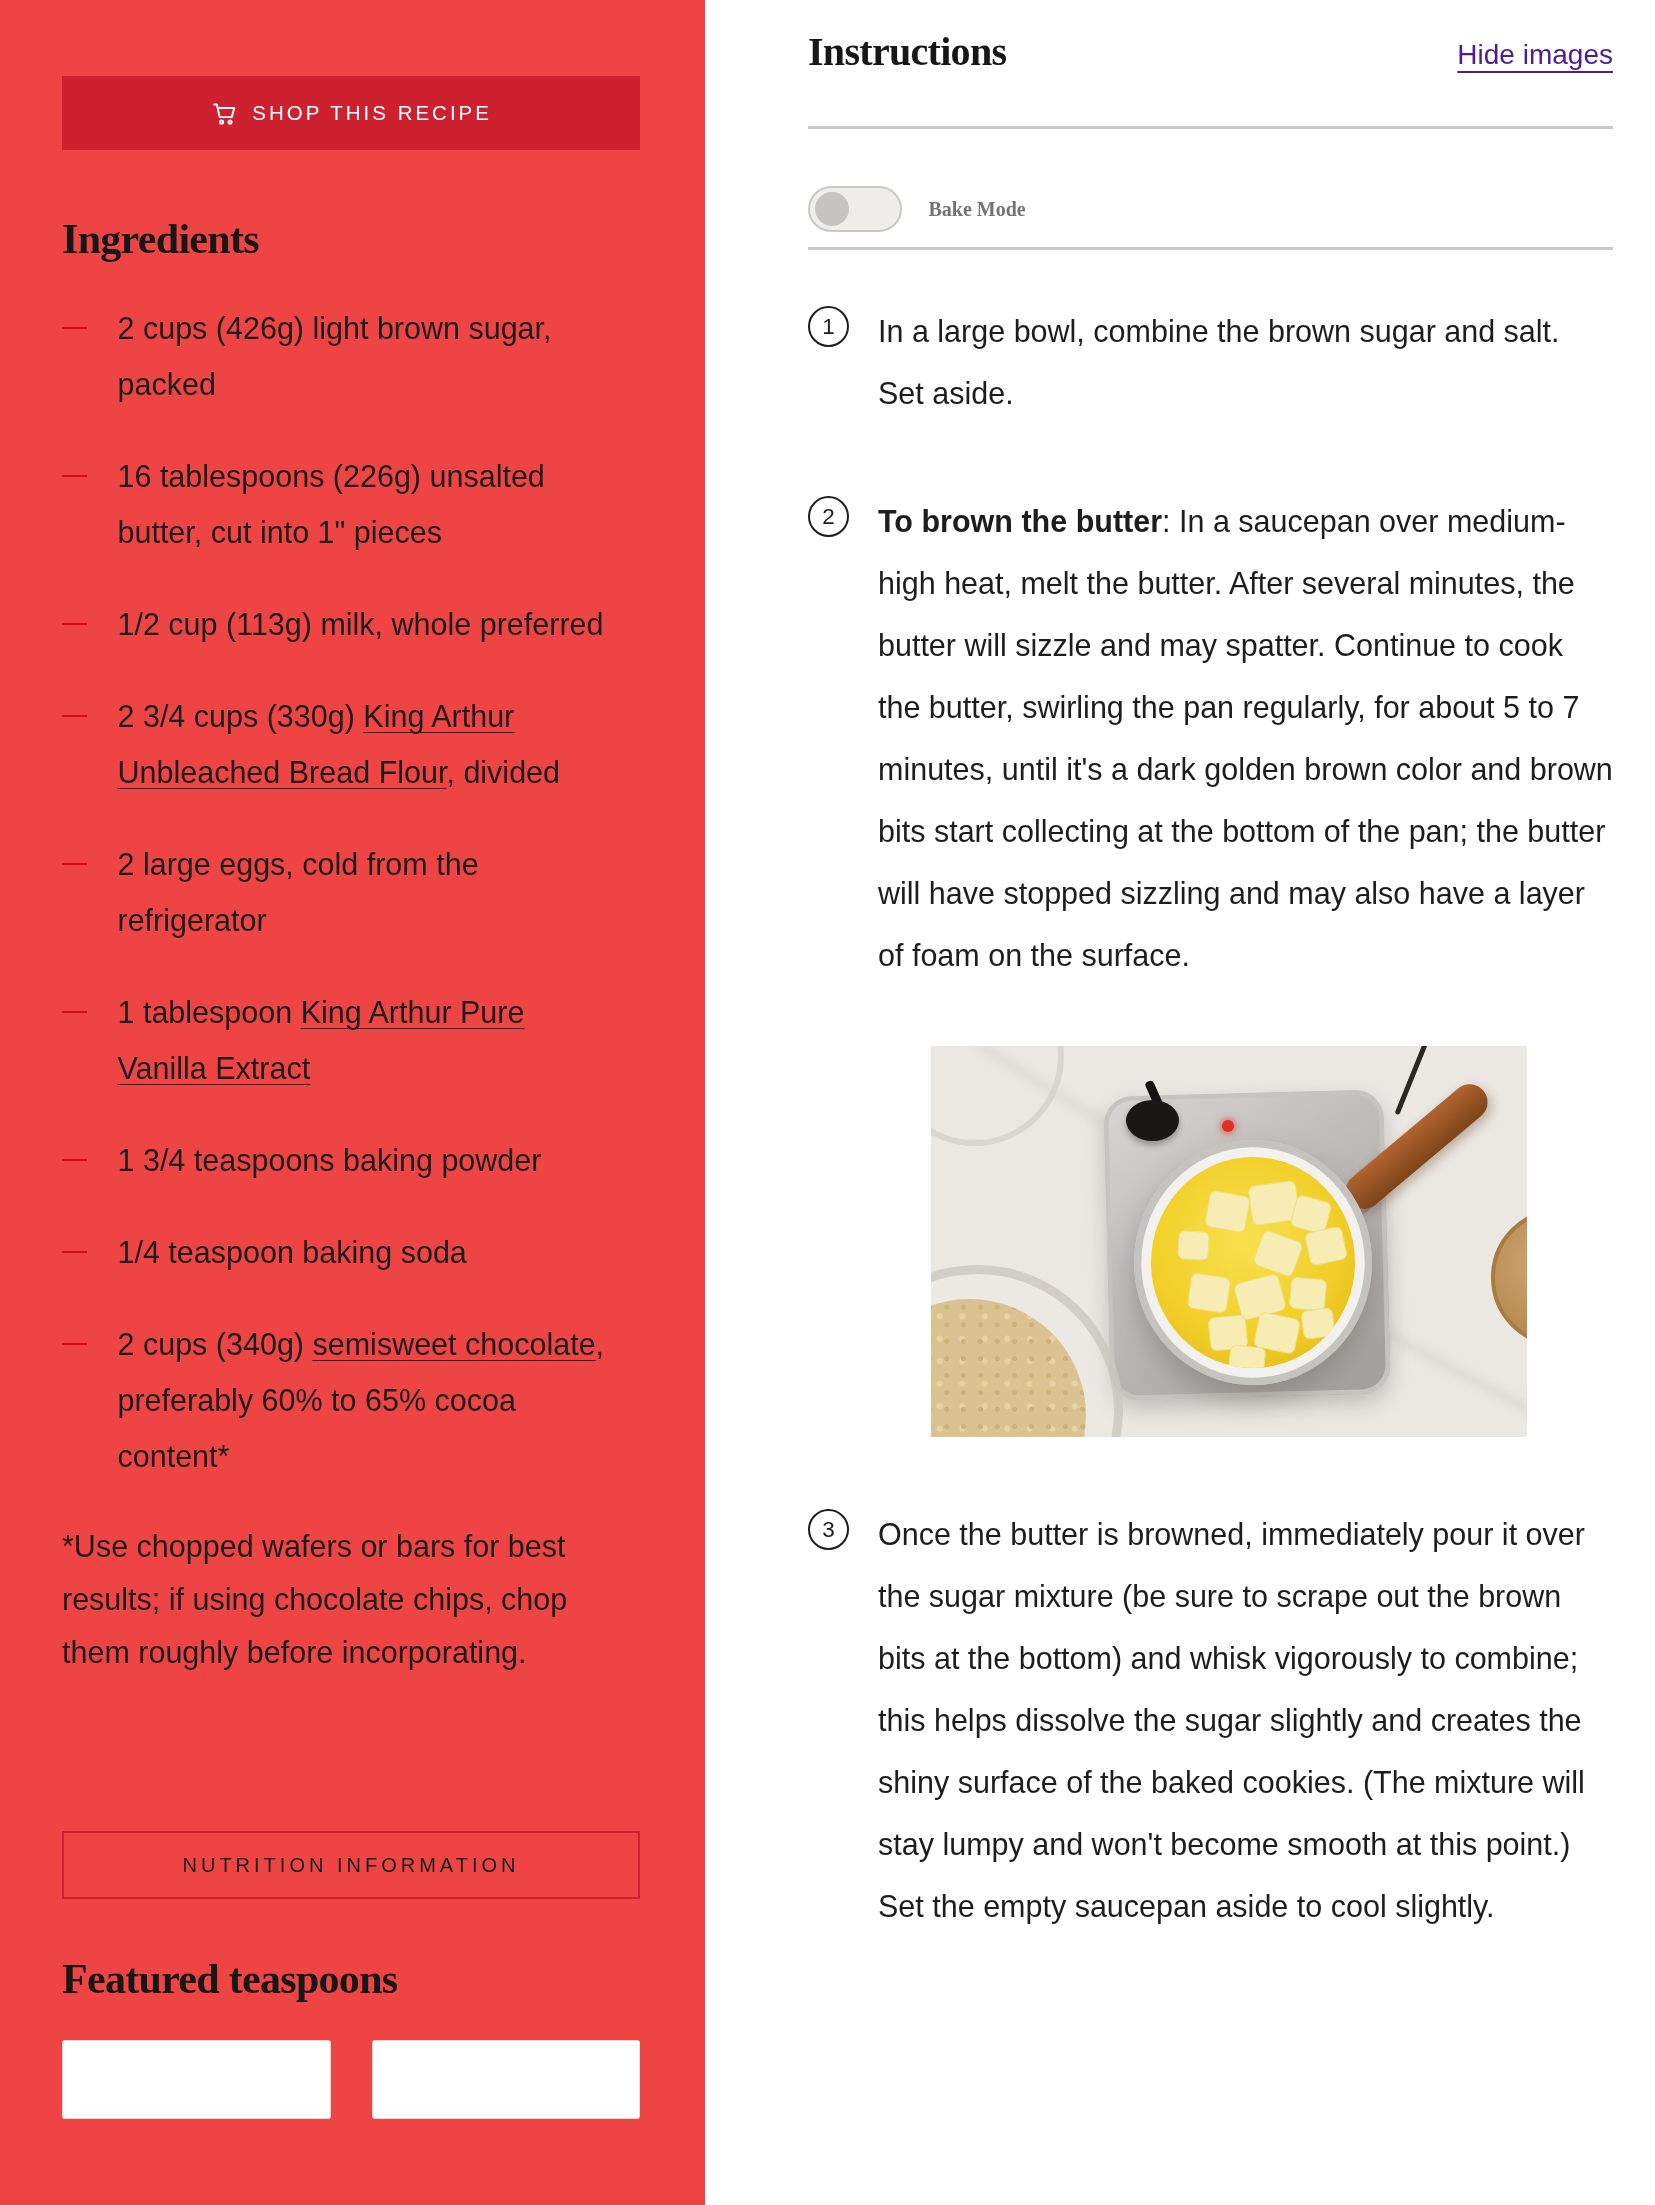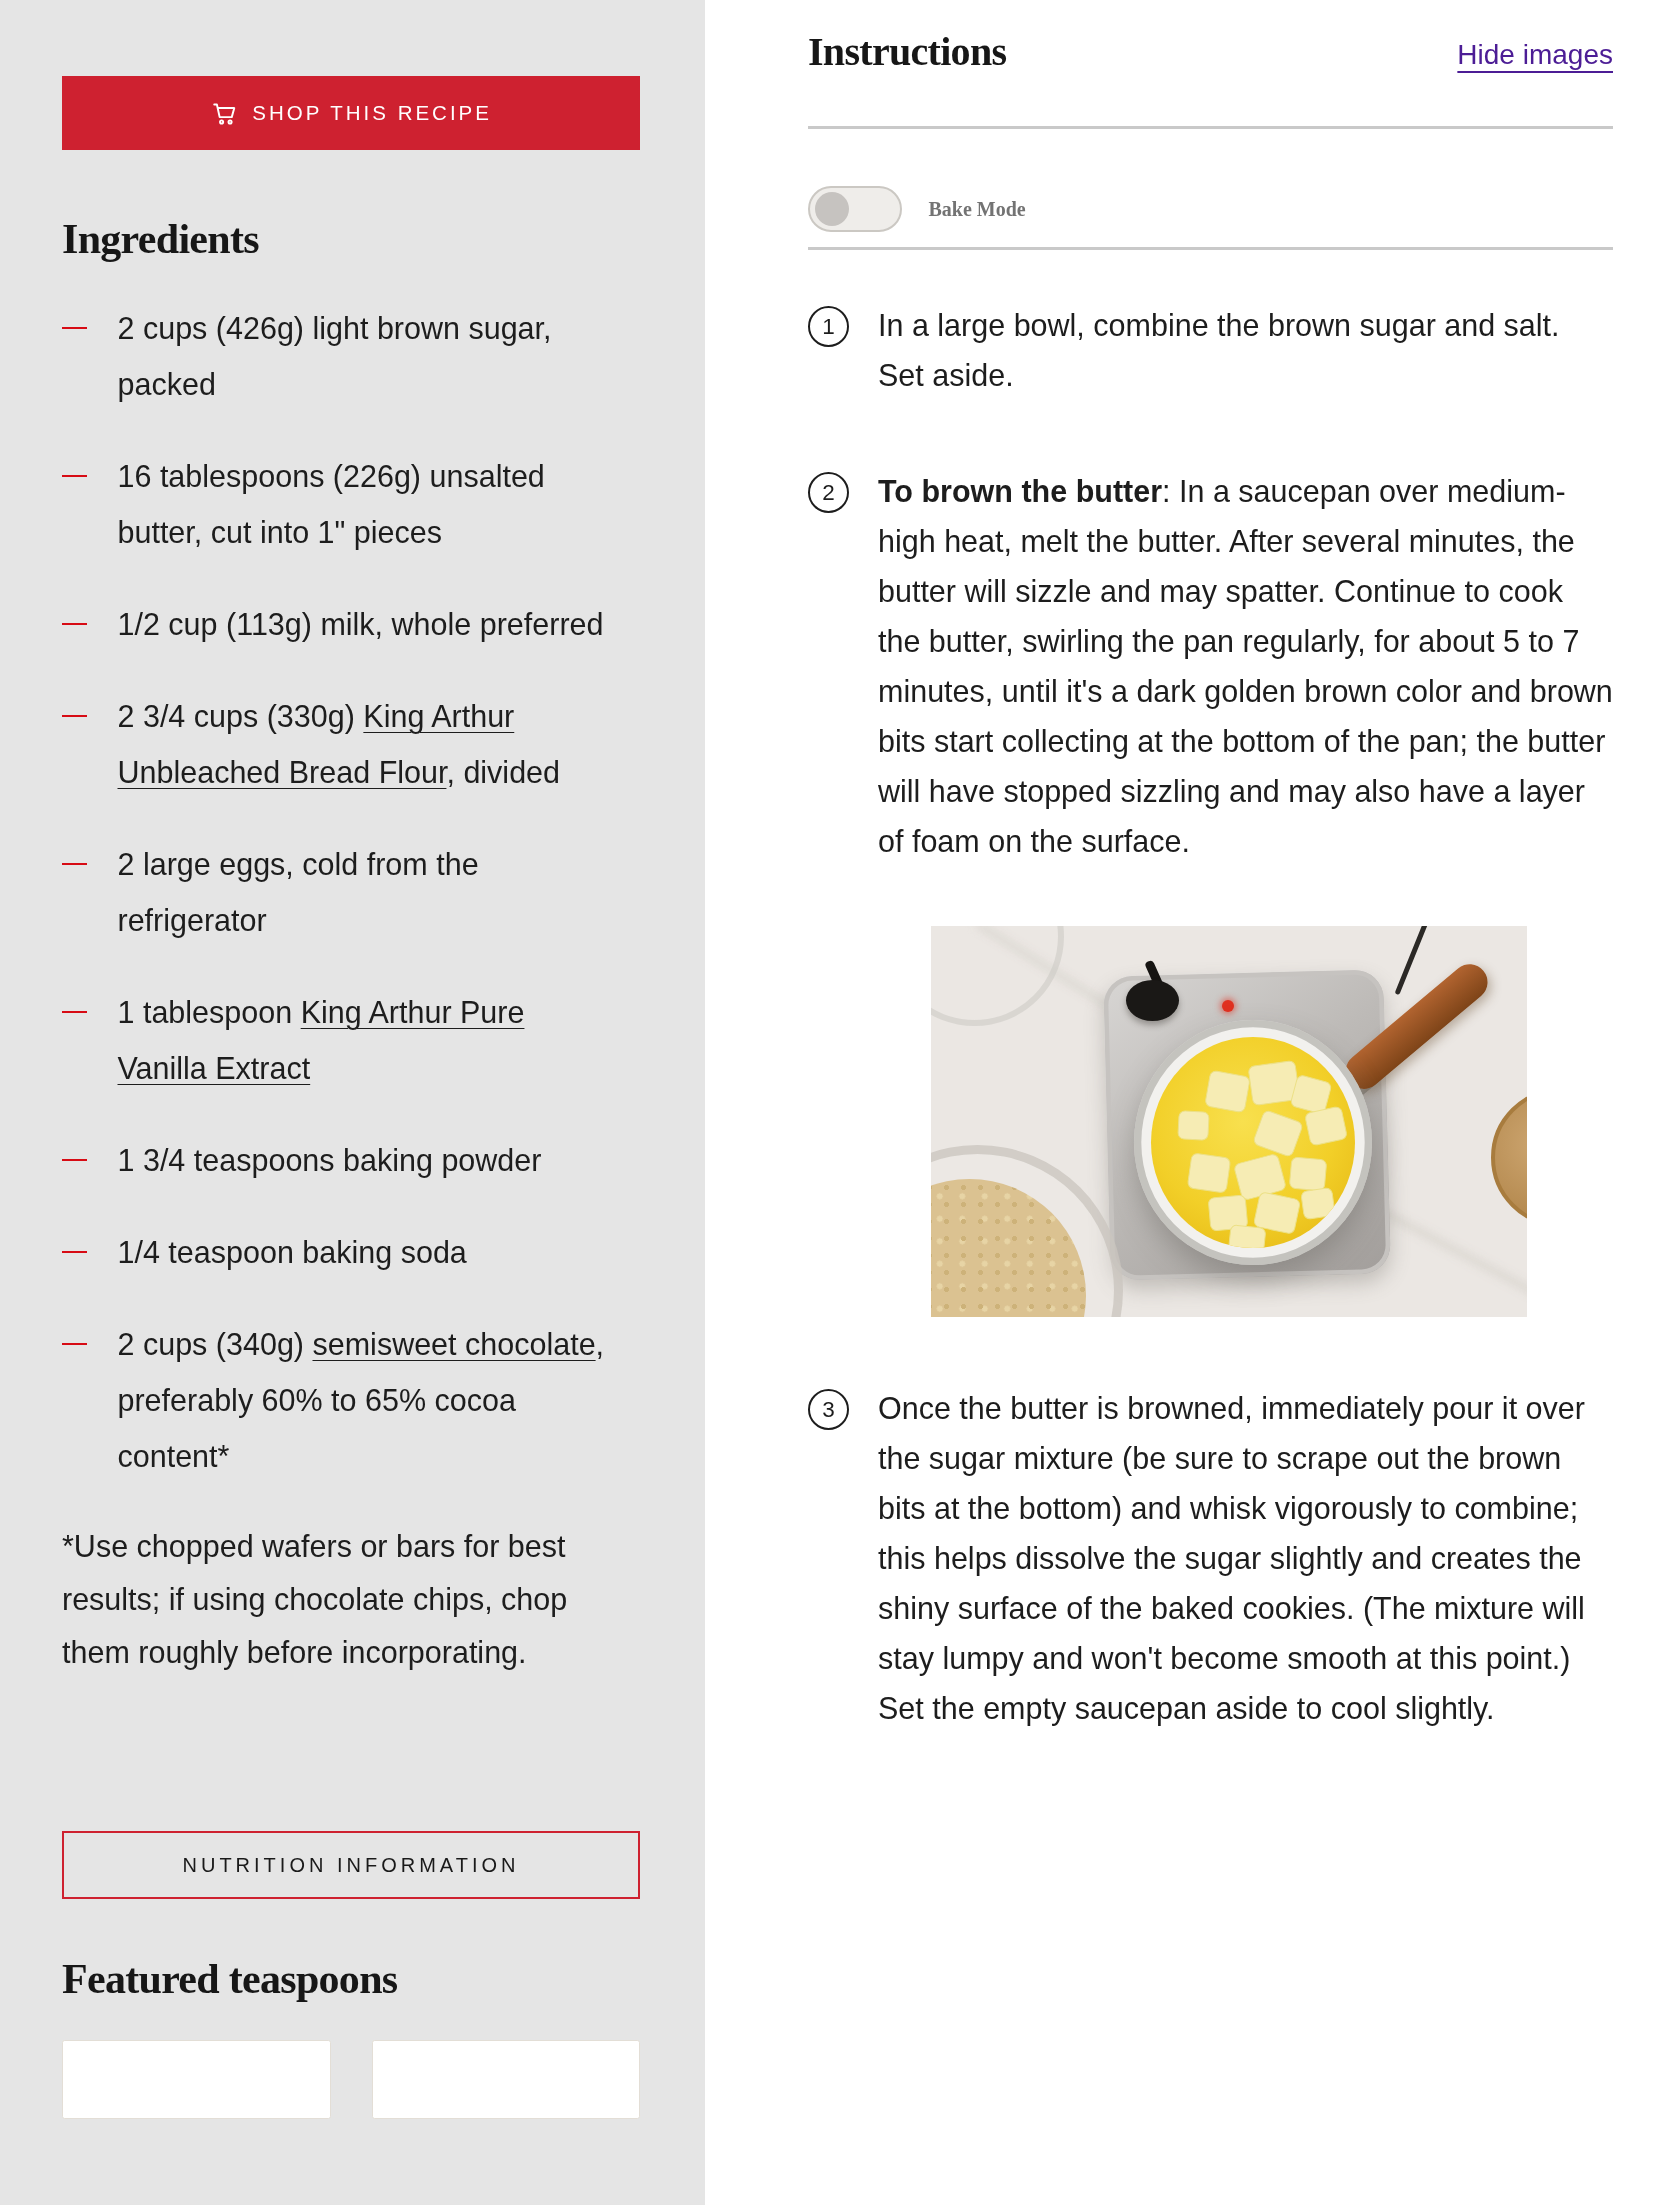--- a/index.html
+++ b/index.html
@@ -5,21 +5,21 @@
   * { box-sizing: border-box; }
   html,body { margin:0; padding:0; }
   body {
     width:1656px; height:2205px; overflow:hidden;
     font-family:"Liberation Sans", sans-serif; background:#ffffff; color:#1d1d1d;
   }
   .page { display:flex; width:1656px; height:2205px; }
 
   
   .sidebar {
-    width:705px; flex:none; background:#e5e5e5;
+    width:705px; flex:none; background:#ef4444;
     padding:76px 65px 0 62px;
   }
   .shop-btn {
     width:100%; height:74px; border:none; cursor:pointer;
     background:#ce2130; color:#fff;
     display:flex; align-items:center; justify-content:center; gap:13.2px;
     font-family:"Liberation Sans", sans-serif;
     font-size:20.5px; letter-spacing:3px; font-weight:500;
   }
   .serif-h {
@@ -63,21 +63,21 @@
   .bm-desc { font-family:"Liberation Serif", serif; font-style:italic; font-size:27px; line-height:40px; color:#1d1d1d; margin:0 0 0 2.6px; width:477px; }
 
   .steps { margin-top:50px; }
   .step { display:flex; gap:29px; margin-bottom:66px; }
   .stepnum {
     flex:none; width:41px; height:41px; margin-top:6.6px;
     border:2.6px solid #1d1d1d; border-radius:50%;
     display:flex; align-items:center; justify-content:center;
     font-size:22.5px; font-weight:300; color:#1d1d1d;
   }
-  .steptext { margin:0; font-size:30.5px; line-height:50px; font-weight:300; width:735px; color:#1d1d1d; }
+  .steptext { margin:0; font-size:30.5px; line-height:62px; font-weight:300; width:735px; color:#1d1d1d; }
   .steptext .bold { font-weight:bold; }
 
   
   .photo {
     position:relative; width:596px; height:391px; margin:60px 0 0 53px;
     background:#ebe7e3; overflow:hidden;
   }
   .photo * { position:absolute; }
   .vein { background:rgba(203,198,192,0.55); filter:blur(4.6px); }
   .vein.v1 { width:344px; height:6px; left:20px; top:86px; transform:rotate(32deg); }

